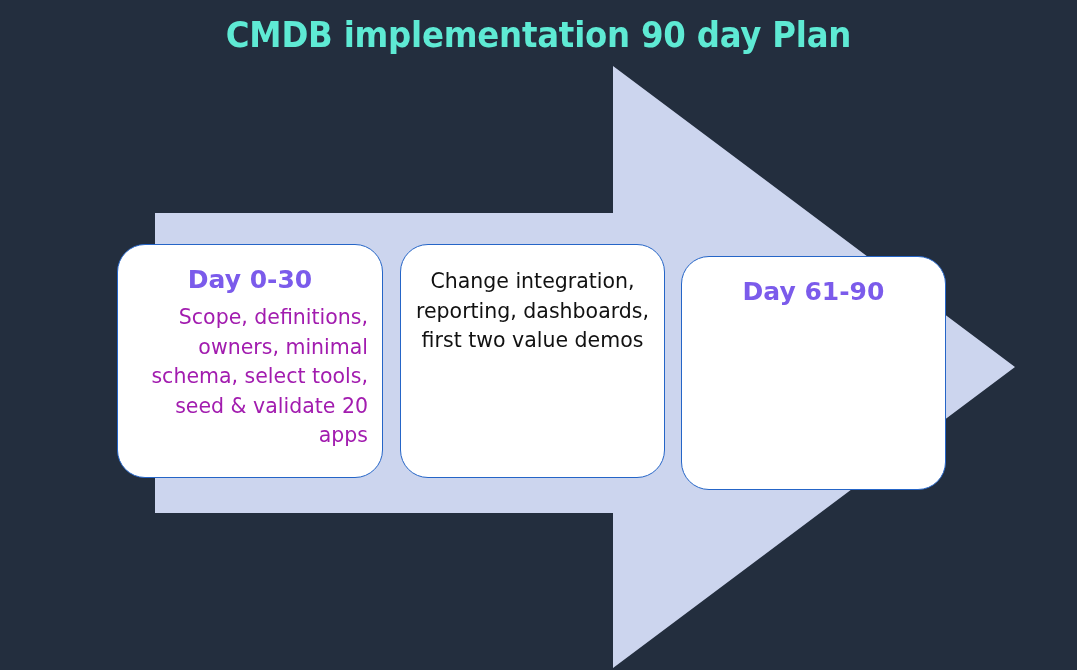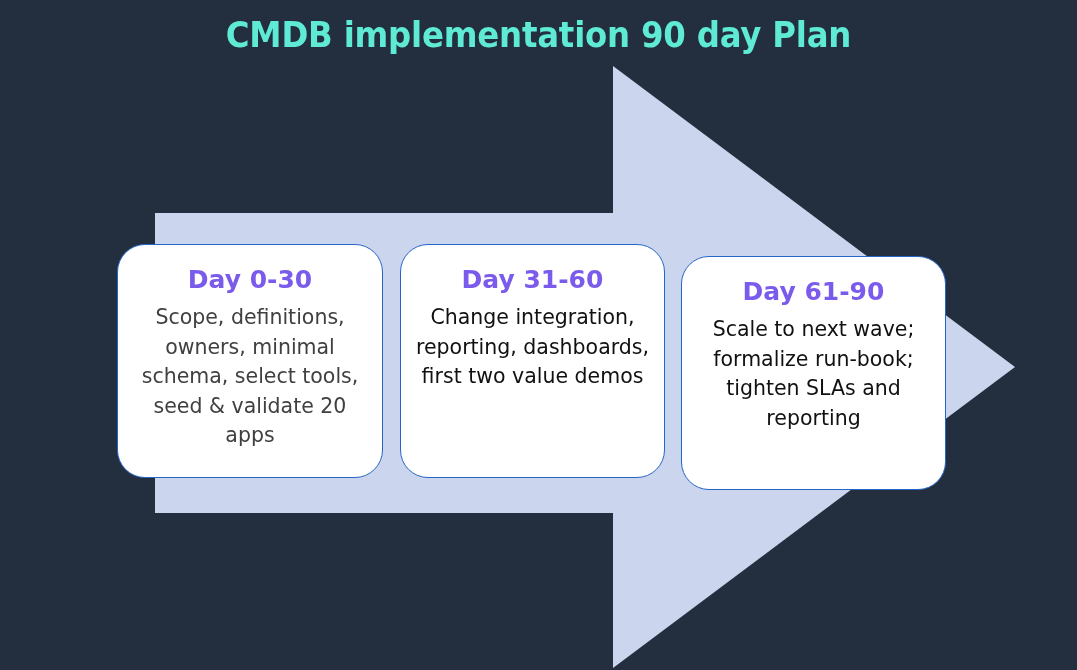--- a/index.html
+++ b/index.html
@@ -89,26 +89,24 @@
 <div id="canvas" style="background: rgb(35, 46, 62);">
 
   <div id="page-title" style="color: #5eead4;">CMDB implementation 90 day Plan</div>
 
   <svg id="arrow-shape" viewBox="0 0 1077 670" preserveAspectRatio="none" xmlns="http://www.w3.org/2000/svg">
     <polygon id="arrow-polygon" points="155,213 613,213 613,66 1015,367 613,668 613,513 155,513" fill="#ccd5ee"></polygon>
   </svg>
 
   <div class="phase-card" id="phase-card-0" style="background: rgb(255, 255, 255); border-color: rgb(37, 101, 199);">
     <div class="phase-heading" style="color: rgb(123, 91, 235);">Day 0-30</div>
-    <div class="phase-body" style="color: #404040;">Scope, definitions, owners, minimal schema, select tools, seed &amp; validate 20 apps</div>
+    <div class="phase-body" style="color: #a21caf; text-align: right;">Scope, definitions, owners, minimal schema, select tools, seed &amp; validate 20 apps</div>
   </div>
 
   <div class="phase-card" id="phase-card-1" style="background: rgb(255, 255, 255); border-color: rgb(37, 101, 199);">
-    <div class="phase-heading" style="color: rgb(123, 91, 235);">Day 31-60</div>
     <div class="phase-body" style="color: rgb(17, 17, 17);">Change integration, reporting, dashboards, first two value demos</div>
   </div>
 
   <div class="phase-card" id="phase-card-2" style="background: rgb(255, 255, 255); border-color: rgb(37, 101, 199);">
     <div class="phase-heading" style="color: rgb(123, 91, 235);">Day 61-90</div>
-    <div class="phase-body" style="color: rgb(17, 17, 17);">Scale to next wave; formalize run-book; tighten SLAs and reporting</div>
   </div>
 
 </div>
 
 </body></html>

